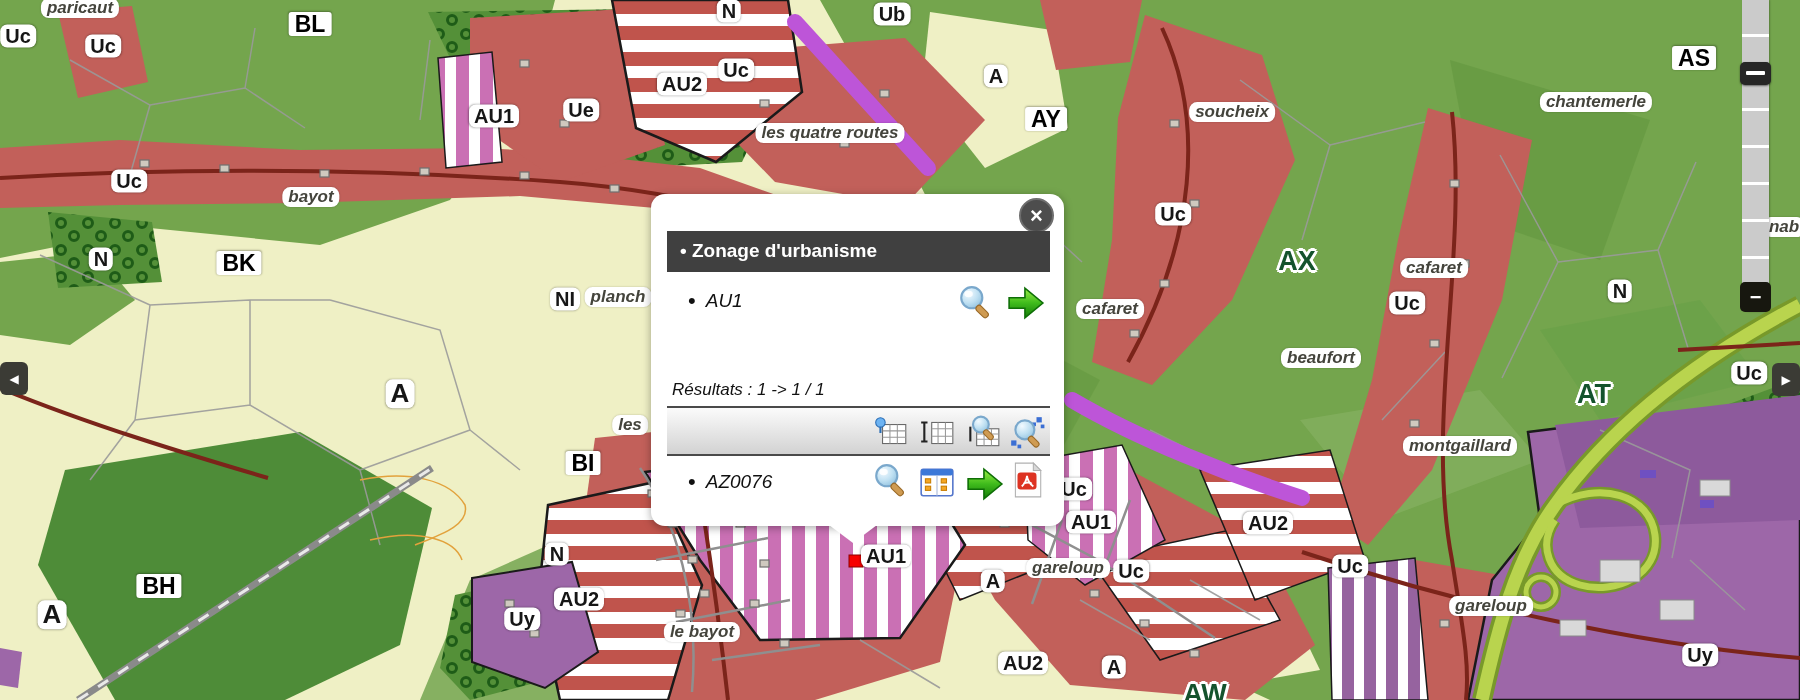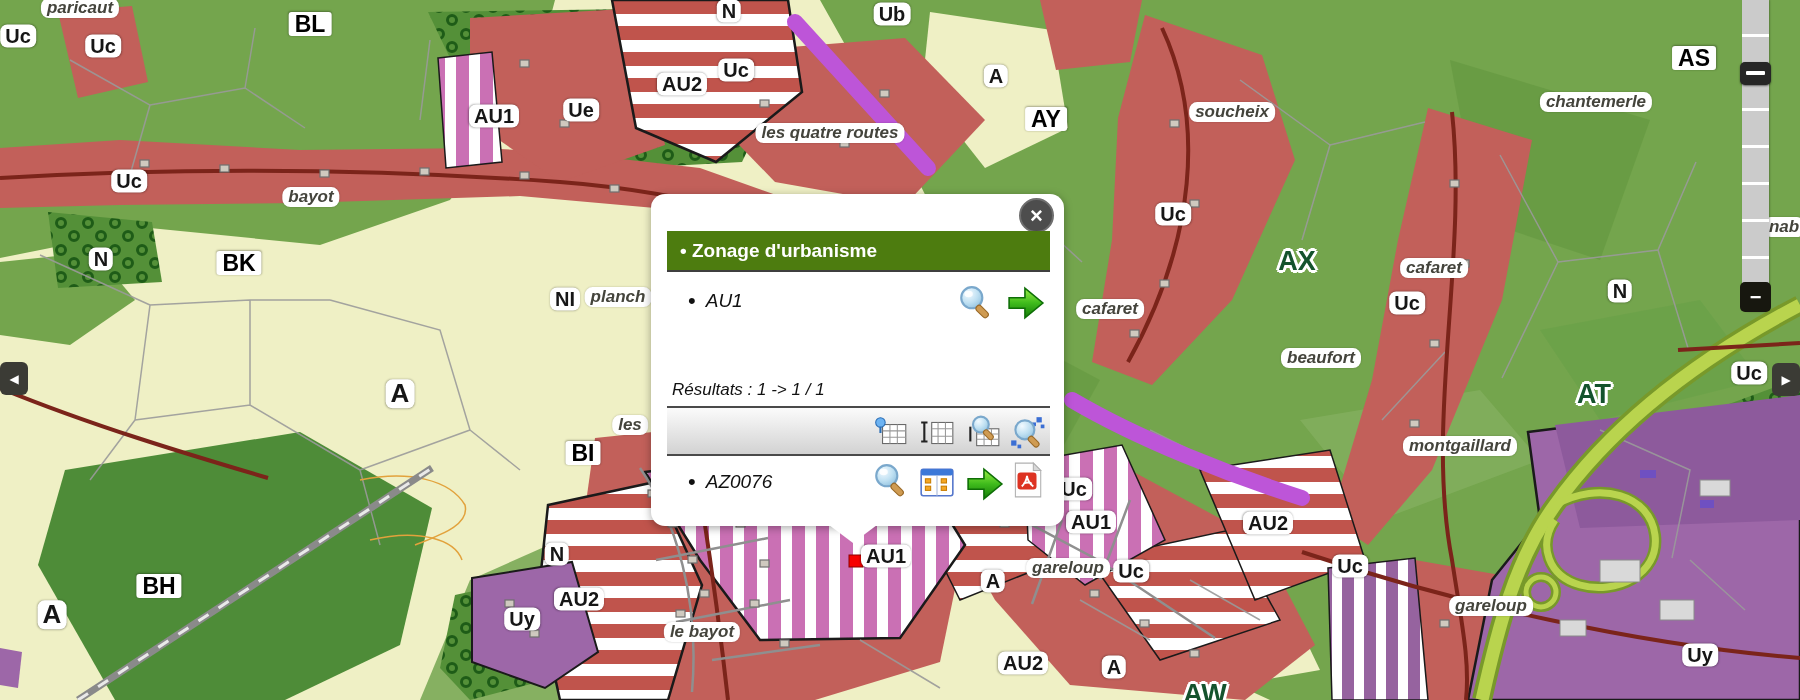--- a/index.html
+++ b/index.html
@@ -20,21 +20,21 @@
       padding:1px 6px;border-radius:8px;box-shadow:0 0 2px rgba(0,0,0,.25);}
 
   
   .popup{position:absolute;left:651px;top:194px;width:413px;height:332px;background:#fff;
          border-radius:14px;box-shadow:0 2px 8px rgba(0,0,0,.35);z-index:10;}
   .tail{position:absolute;left:178px;bottom:-17px;width:0;height:0;
         border-left:24px solid transparent;border-right:24px solid transparent;border-top:18px solid #fff;}
   .closebtn{position:absolute;left:368px;top:4px;width:35px;height:35px;border-radius:50%;
             background:#4d4d4d;border:2px solid #6e6e6e;color:#fff;font-size:22px;font-weight:bold;
             display:flex;align-items:center;justify-content:center;cursor:pointer;box-sizing:border-box;}
-  .pp-bar{position:absolute;left:16px;width:383px;height:41px;background:#4d7c0f;color:#fff;
+  .pp-bar{position:absolute;left:16px;width:383px;height:41px;background:#404040;color:#fff;
           font-weight:bold;font-size:19px;display:flex;align-items:center;padding-left:13px;
           box-sizing:border-box;border-bottom:2px solid #3f3f3f;}
   .pp-bar.b1{top:37px;}
   .pp-bar.b2{top:136px;}
   .pp-row{position:absolute;left:37px;display:flex;align-items:center;gap:10px;height:40px;}
   .pp-row .dot{font-size:22px;color:#111;}
   .pp-row .itm{font-style:italic;font-size:19px;color:#111;}
   .r1{top:87px;} .r2{top:268px;}
   .results{position:absolute;left:21px;top:186px;font-style:italic;font-size:17px;color:#111;}
   .toolbar{position:absolute;left:16px;top:212px;width:383px;height:50px;box-sizing:border-box;
@@ -279,21 +279,21 @@
   <div class="lbl pl" style="left:1110px;top:309px">cafaret</div>
   <div class="lbl zb" style="left:1620px;top:291px">N</div>
   <div class="lbl pl" style="left:1784px;top:227px">nab</div>
   <div class="lbl zb" style="left:565px;top:299px">NI</div>
   <div class="lbl pl" style="left:618px;top:297px">planch</div>
   <div class="lbl pl" style="left:1321px;top:358px">beaufort</div>
   <div class="lbl zrh" style="left:1594px;top:394px">AT</div>
   <div class="lbl zb" style="left:1749px;top:373px">Uc</div>
   <div class="lbl zb zbL" style="left:400px;top:394px">A</div>
   <div class="lbl pl" style="left:630px;top:425px">les</div>
-  <div class="lbl zrb" style="left:583px;top:453px">BI</div>
+  <div class="lbl zrb" style="left:583px;top:463px">BI</div>
   <div class="lbl pl" style="left:1460px;top:446px">montgaillard</div>
   <div class="lbl zb" style="left:1074px;top:489px">Uc</div>
   <div class="lbl zb" style="left:1091px;top:522px">AU1</div>
   <div class="lbl zb" style="left:1268px;top:523px">AU2</div>
   <div class="lbl zb" style="left:557px;top:554px">N</div>
   <div class="lbl zb" style="left:886px;top:556px">AU1</div>
   <div class="lbl pl" style="left:1068px;top:568px">gareloup</div>
   <div class="lbl zb" style="left:1131px;top:571px">Uc</div>
   <div class="lbl zb" style="left:1350px;top:566px">Uc</div>
   <div class="lbl zb" style="left:993px;top:581px">A</div>

